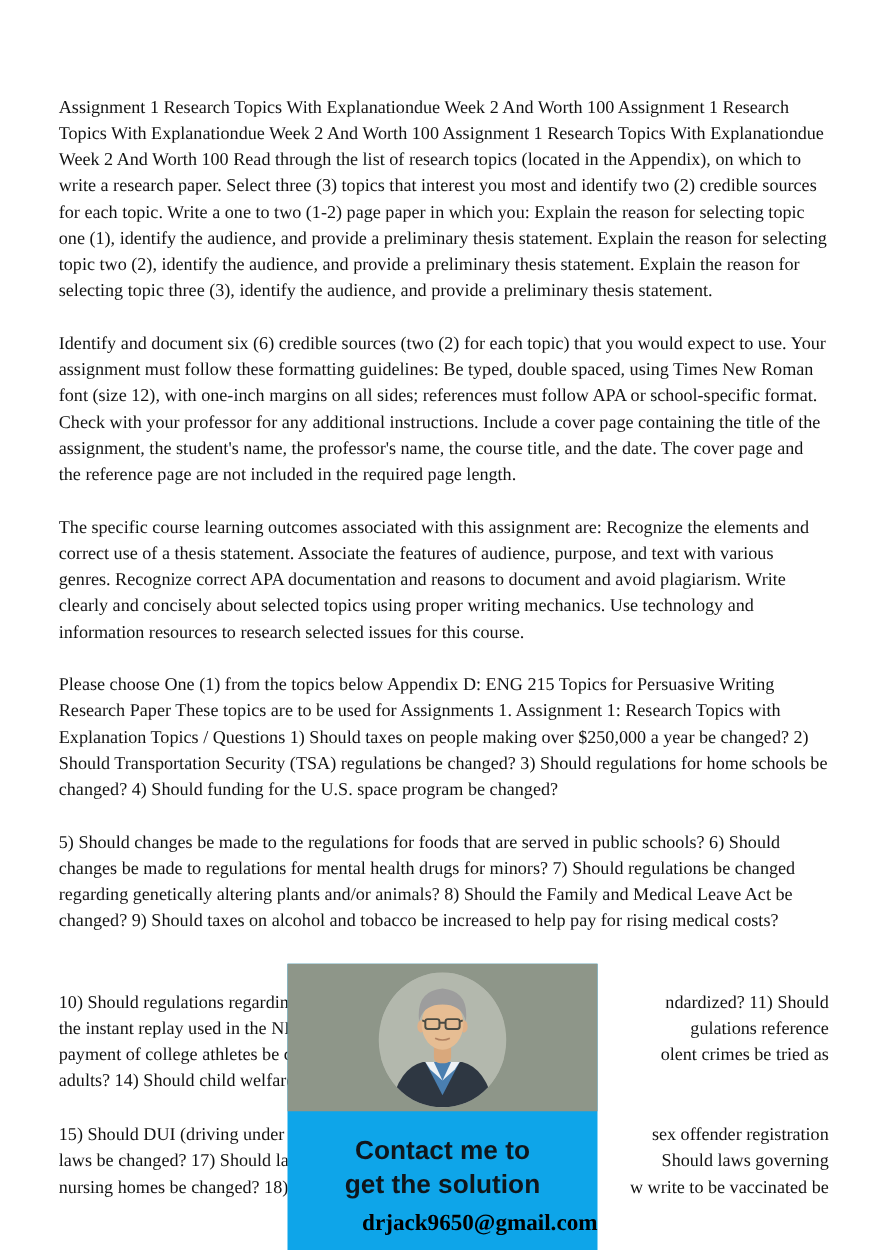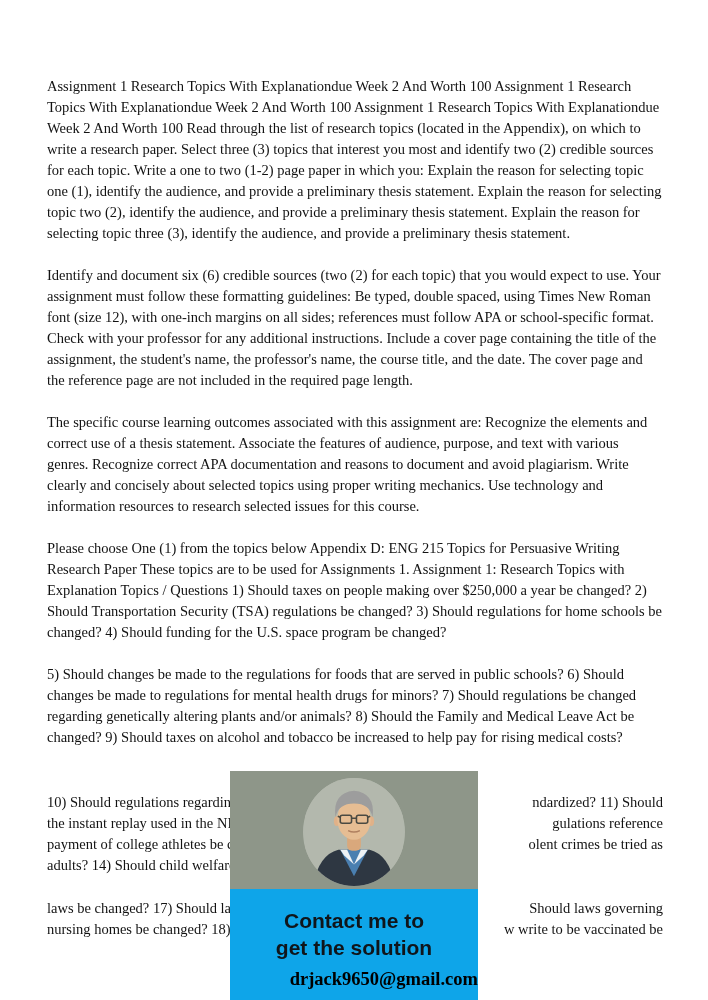--- a/index.html
+++ b/index.html
@@ -74,20 +74,24 @@
       <span class="frag-right">olent crimes be tried as</span>
     </div>
     <div class="split-line">
       <span class="frag-left">adults? 14) Should child welfare</span>
       <span class="frag-right"></span>
     </div>
   </div>
 
   <div class="partial" id="p7">
     <div class="split-line">
+      <span class="frag-left">15) Should DUI (driving under</span>
+      <span class="frag-right">sex offender registration</span>
+    </div>
+    <div class="split-line">
       <span class="frag-left">laws be changed? 17) Should la</span>
       <span class="frag-right">Should laws governing</span>
     </div>
     <div class="split-line">
       <span class="frag-left">nursing homes be changed? 18)</span>
       <span class="frag-right">w write to be vaccinated be</span>
     </div>
   </div>
 
   <div class="contact-card">

